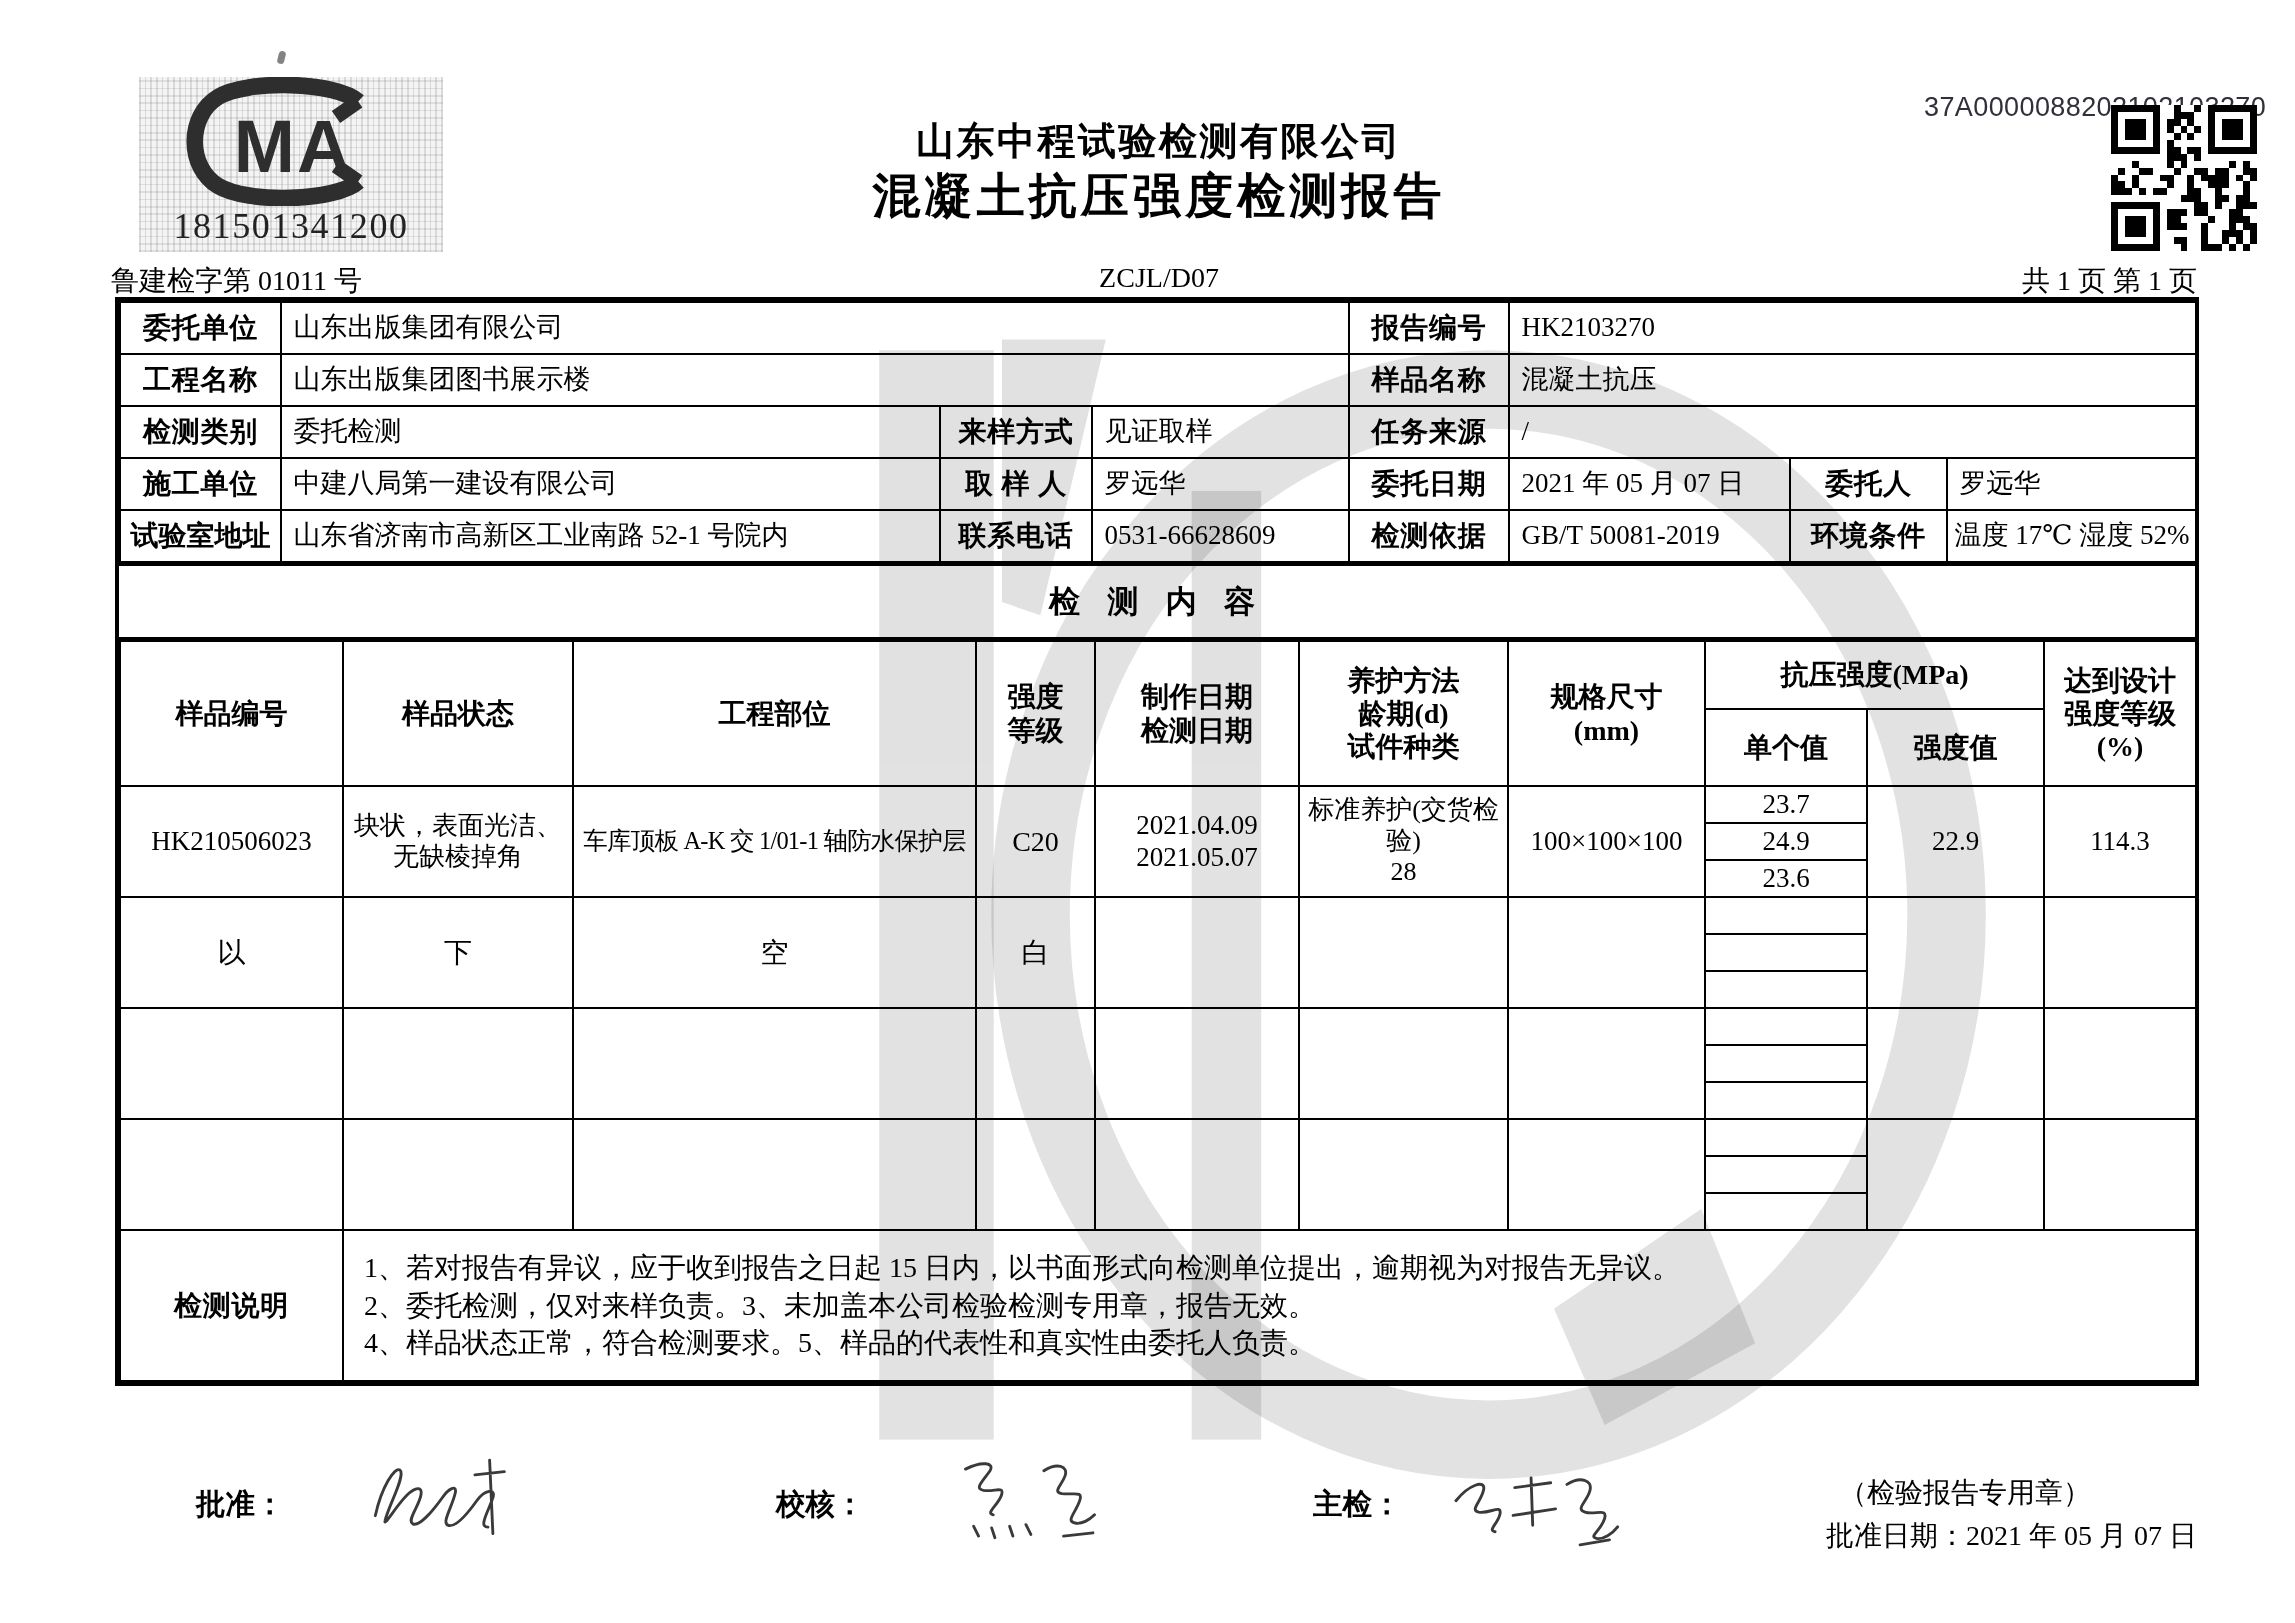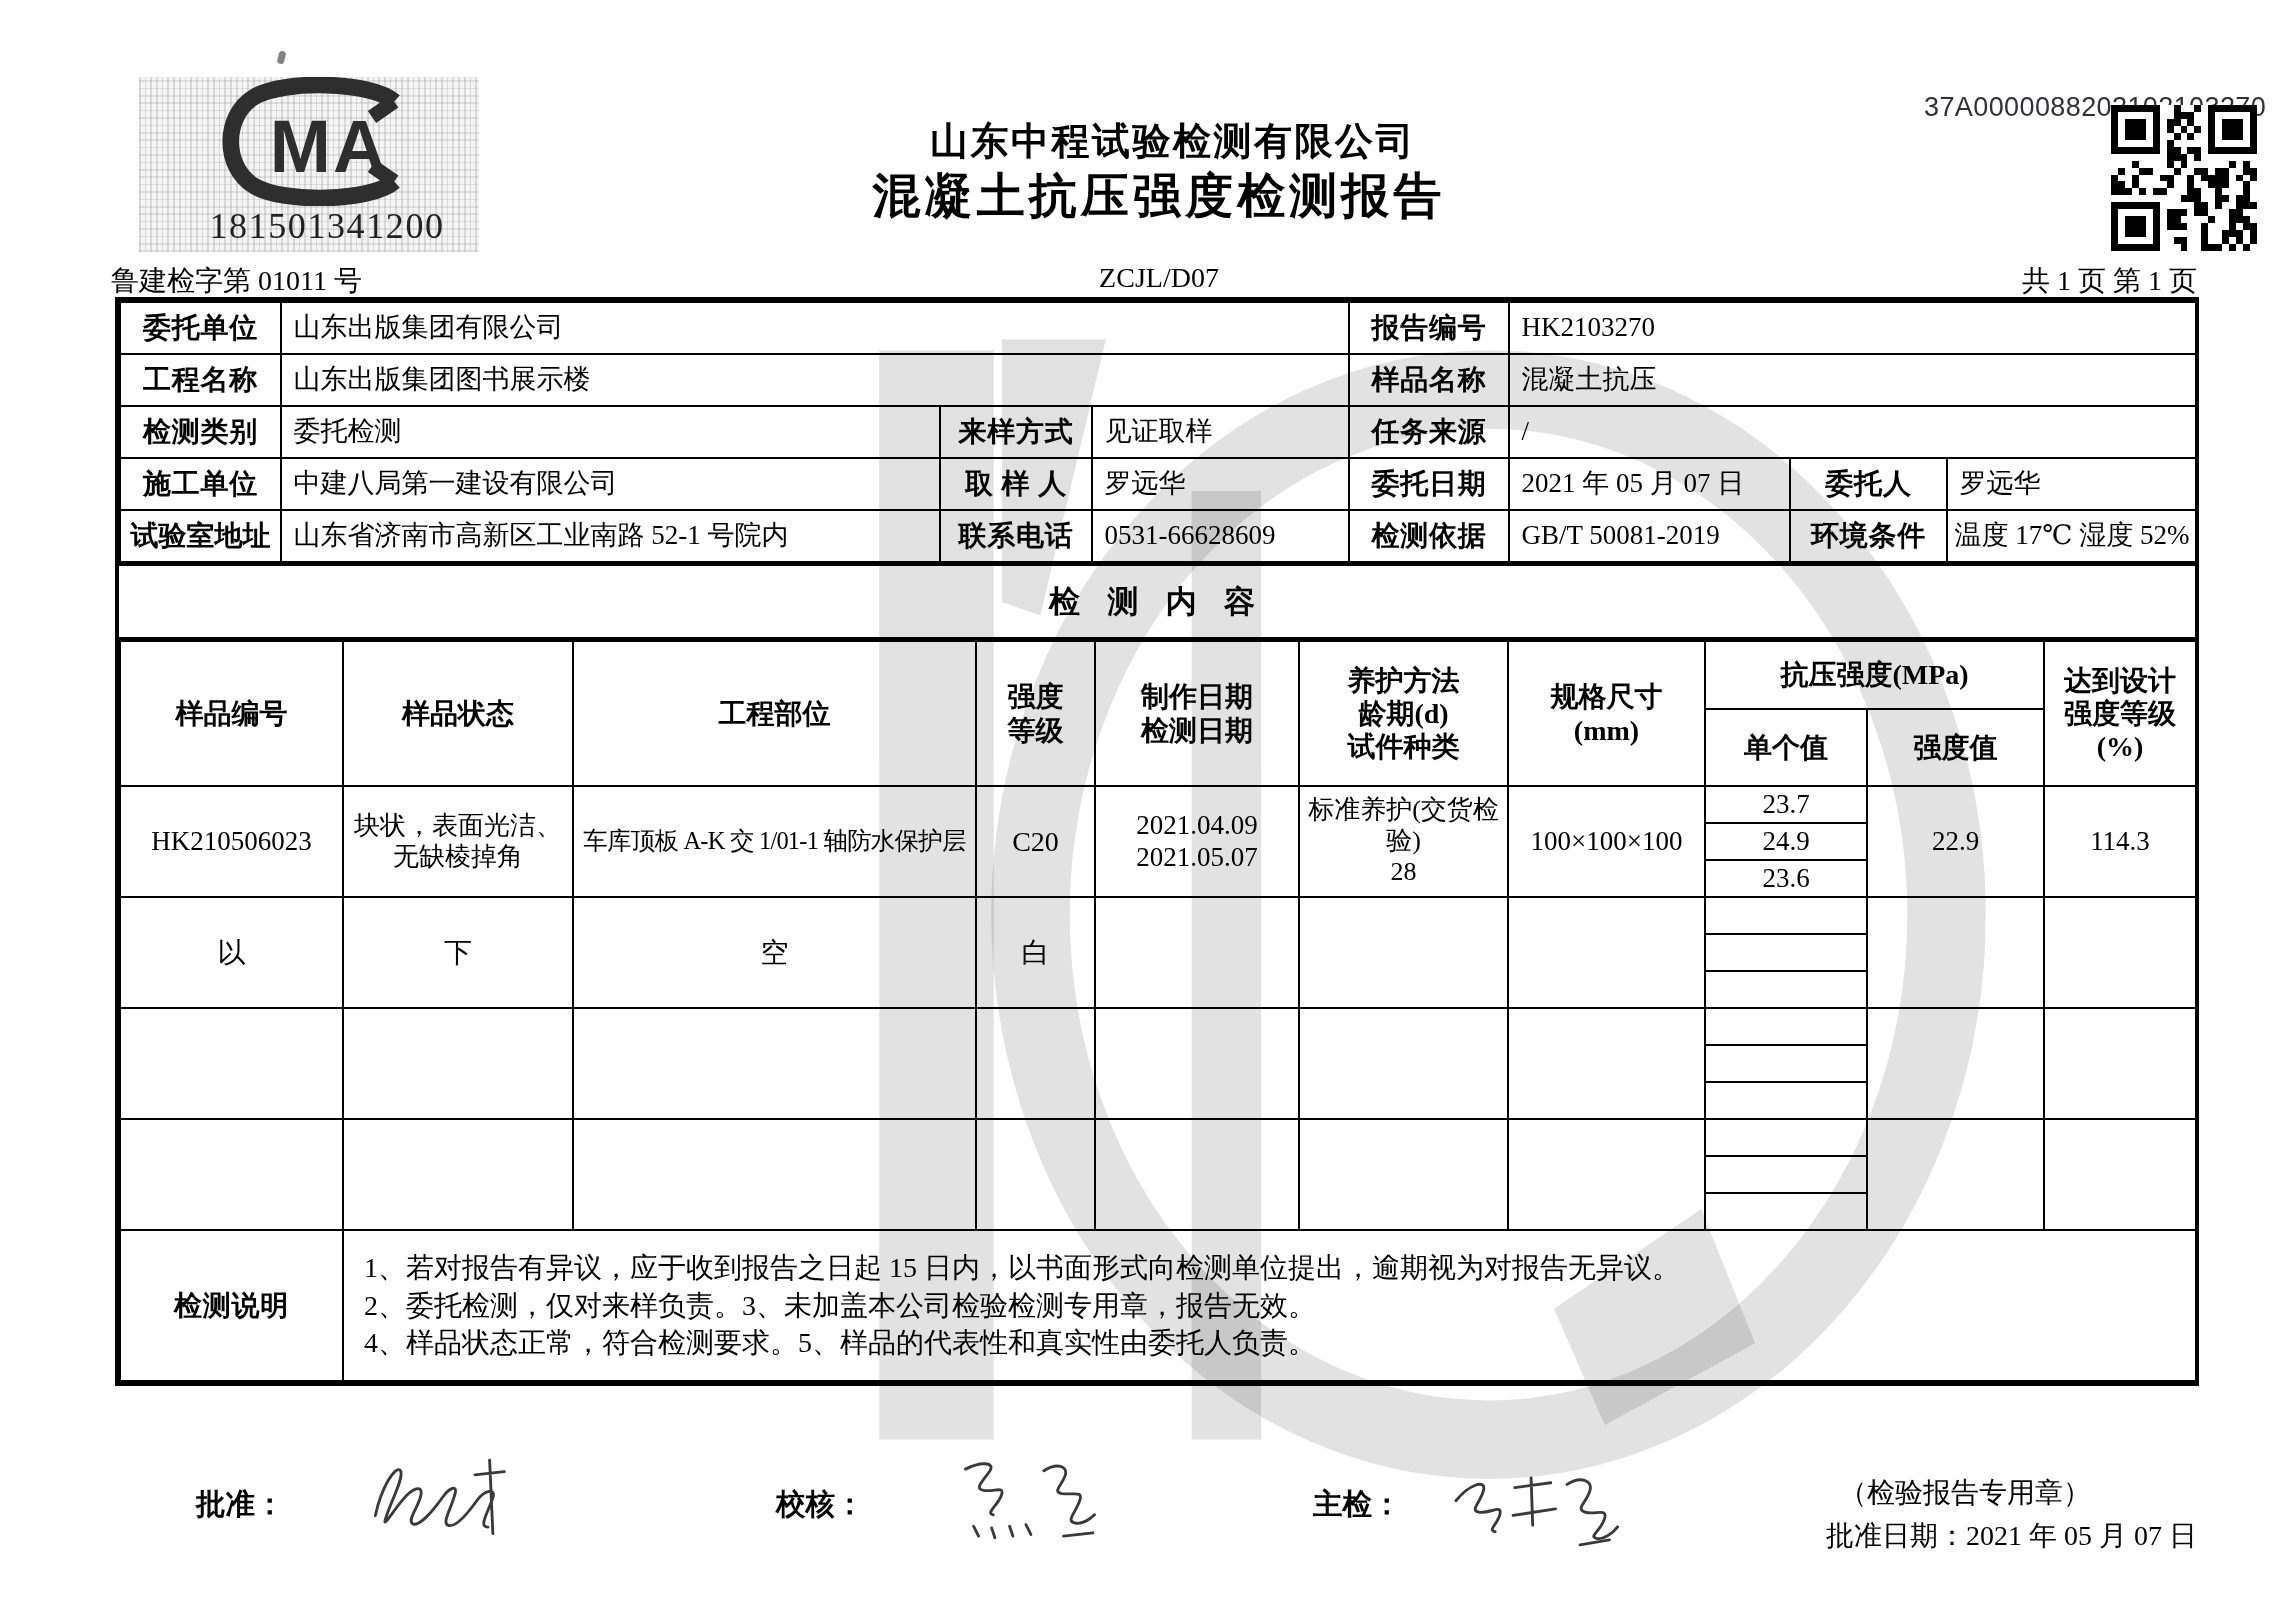--- a/index.html
+++ b/index.html
@@ -7,27 +7,27 @@
         font-family:"Liberation Serif","DejaVu Serif",serif;color:#000;}
   .abs{position:absolute;}
   
   .wm{position:absolute;left:0;top:0;z-index:0;}
   
   .cma-block{left:139px;top:77px;width:304px;height:175px;z-index:2;
     background:
       repeating-linear-gradient(90deg, rgba(110,110,110,.20) 0 1.6px, transparent 1.6px 5.7px),
       repeating-linear-gradient(0deg, rgba(110,110,110,.16) 0 1.6px, transparent 1.6px 7.4px),
       #f4f4f4;
-    display:flex;flex-direction:column;align-items:center;justify-content:flex-start;padding-left:36px;}
+    display:flex;flex-direction:column;align-items:center;justify-content:flex-start;}
   .cma-number{font-size:36px;letter-spacing:1.6px;color:#222;line-height:1;margin-top:1.6px;
     font-family:"Liberation Serif","DejaVu Serif",serif;}
   .speck{left:278px;top:51px;width:7.4px;height:13px;background:#5a5a5a;border-radius:3.3px;
     transform:rotate(14deg);opacity:.75;z-index:2;}
   
-  .title1{left:135px;top:116px;width:2076px;text-align:center;font-size:38px;font-weight:bold;
+  .title1{left:121px;top:116px;width:2076px;text-align:center;font-size:38px;font-weight:bold;
     letter-spacing:2.5px;font-family:"Liberation Sans","DejaVu Sans",sans-serif;z-index:2;}
   .title2{left:121px;top:164px;width:2076px;text-align:center;font-size:48px;font-weight:bold;
     letter-spacing:4.1px;font-family:"Liberation Sans","DejaVu Sans",sans-serif;z-index:2;}
   .top-code{left:1924px;top:92px;font-size:27px;color:#30303a;letter-spacing:0.4px;
     font-family:"Liberation Sans","DejaVu Sans",sans-serif;z-index:2;}
   .qr{left:2111px;top:105px;width:146px;height:146px;background:#fff;z-index:3;}
   .subhead{top:262px;font-size:28px;z-index:2;}
   .subhead.l{left:111px;}
   .subhead.c{left:121px;width:2076px;text-align:center;}
   .subhead.r{left:121px;width:2076px;text-align:right;}

